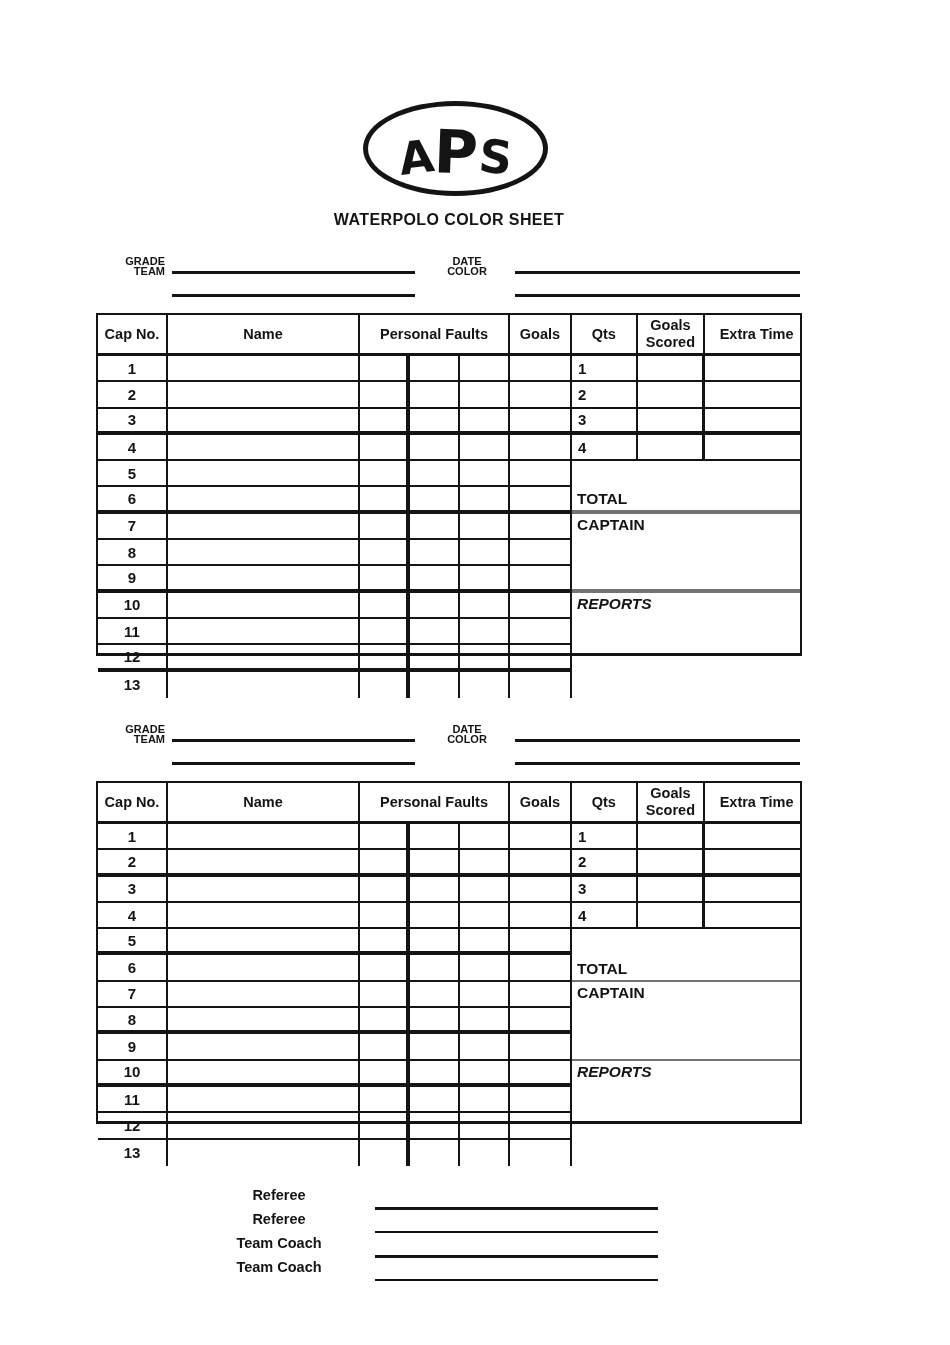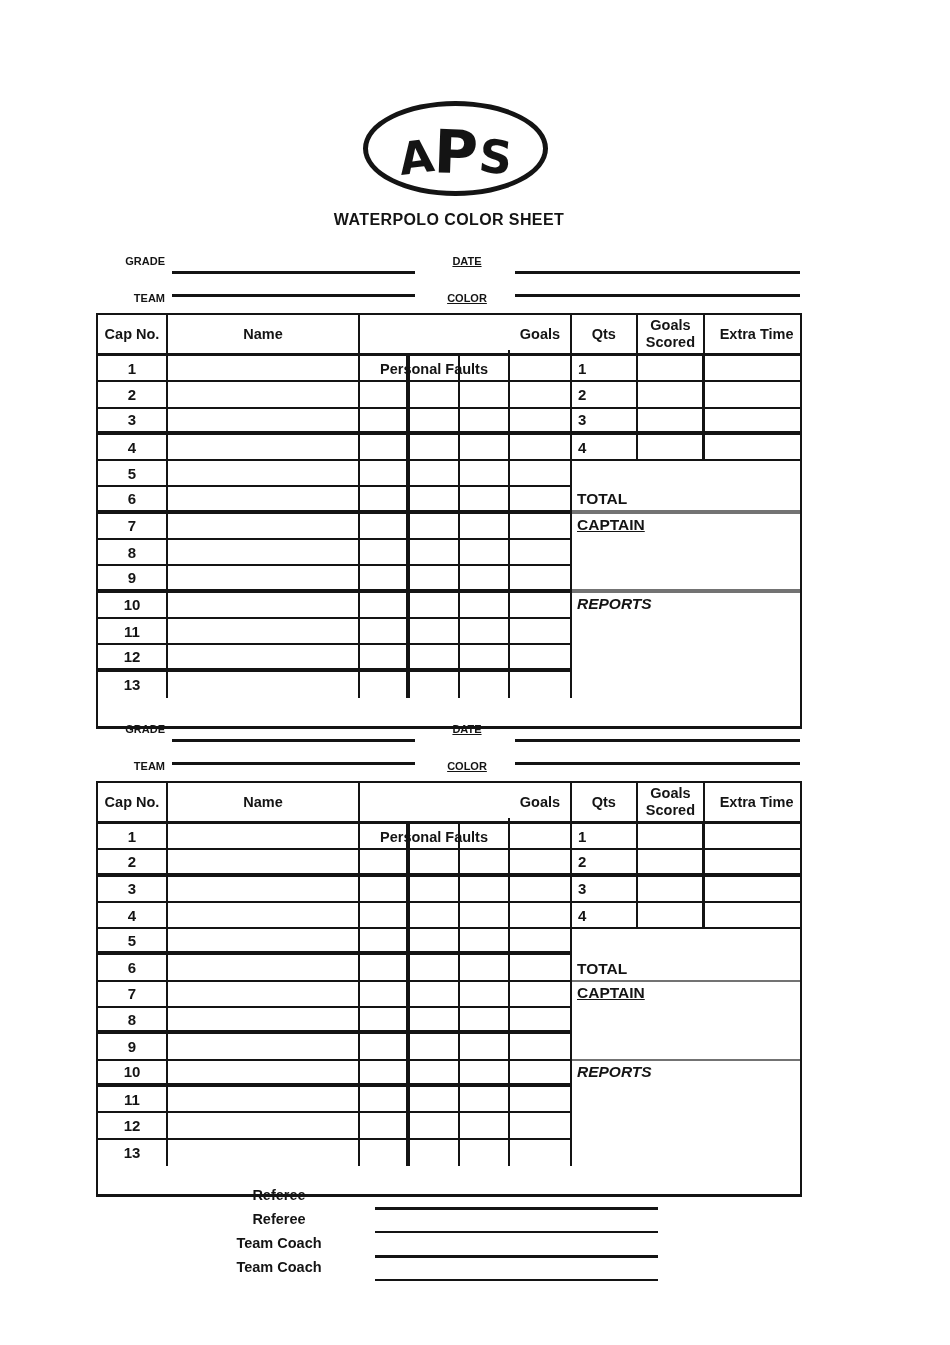--- a/index.html
+++ b/index.html
@@ -31,63 +31,63 @@
   }
 
   
   .fields{left:98px;width:702px;height:46px;}
   .f1{top:252px;} .f2{top:720px;}
   .flabel{
     position:absolute;height:19px;line-height:18px;
     font-size:11px;font-weight:bold;
   }
   .fl-left{left:0;width:67px;text-align:right;}
-  .fl-right{left:304px;width:130px;text-align:center;text-decoration:underline;}
+  .fl-right{left:304px;width:130px;text-align:center;}
   .fline{
     position:absolute;height:19px;
     border-bottom:3px solid #141414;
   }
   .fline-left{left:74px;width:243px;}
   .fline-right{left:417px;width:285px;}
-  .frow2{top:37px;}
+  .frow2{top:10px;}
   .frow2.fline{top:23px;}
 
   
   .stable{
-    left:96px;width:706px;height:416px;
+    left:96px;width:706px;height:343px;
     border:2px solid #141414;border-bottom-width:3px;
     box-sizing:border-box;position:absolute;padding-left:24px;
   }
   .t1{top:313px;} .t2{top:781px;}
   .lgrid{position:absolute;left:0;top:0;width:474px;}
   .rpanel{position:absolute;left:474px;top:0;width:228px;height:382.9px;}
   .lrow,.rrow{display:flex;height:26.3px;border-bottom:2px solid #141414;box-sizing:border-box;}
   .lrow.hrow,.rrow.hrow{height:41px;border-bottom:3px solid #141414;}
   .hb{border-bottom-width:4px !important;}
   .cell{box-sizing:border-box;height:100%;border-right:2px solid #141414;}
   .c-cap{width:70px;}
   .c-name{width:192px;}
   .c-pf1{width:50px;border-right-width:4px;}
   .c-pf2,.c-pf3{width:50px;}
   .c-goals{width:62px;}
-  .c-pfh{width:150px;margin-top:35px;}
+  .c-pfh{width:150px;}
   .c-qts{width:68px;}
   .c-gs{width:70px;border-right-width:3px;}
   .c-gs.hcell{border-right-width:2px;}
   .c-et{width:90px;border-right:none;margin-left:8px;}
   .hd{display:flex;align-items:center;justify-content:center;
       font-size:14.5px;font-weight:bold;text-align:center;line-height:1.15;}
   .num{display:flex;align-items:center;justify-content:center;
       font-size:15px;font-weight:bold;}
   .qnum{display:flex;align-items:center;justify-content:flex-start;
       padding-left:6px;font-size:15px;font-weight:bold;}
   .merged{box-sizing:border-box;border-bottom:2px solid #737373;
       font-size:15.5px;font-weight:bold;padding:2px 5px;}
   .m-total{height:52.6px;display:flex;align-items:flex-end;}
-  .m-captain{height:78.9px;text-decoration:underline;}
+  .m-captain{height:78.9px;}
   .m-reports{height:105.2px;border-bottom:none;font-style:italic;}
 
   
   .sigs{left:12px;top:1186px;width:950px;}
   .sigrow{position:relative;height:24px;}
   .siglabel{
     position:absolute;left:182px;width:170px;text-align:center;
     font-size:14.5px;font-weight:bold;line-height:19px;
   }
   .sigline{position:absolute;left:363px;top:2px;width:283px;height:19px;}

